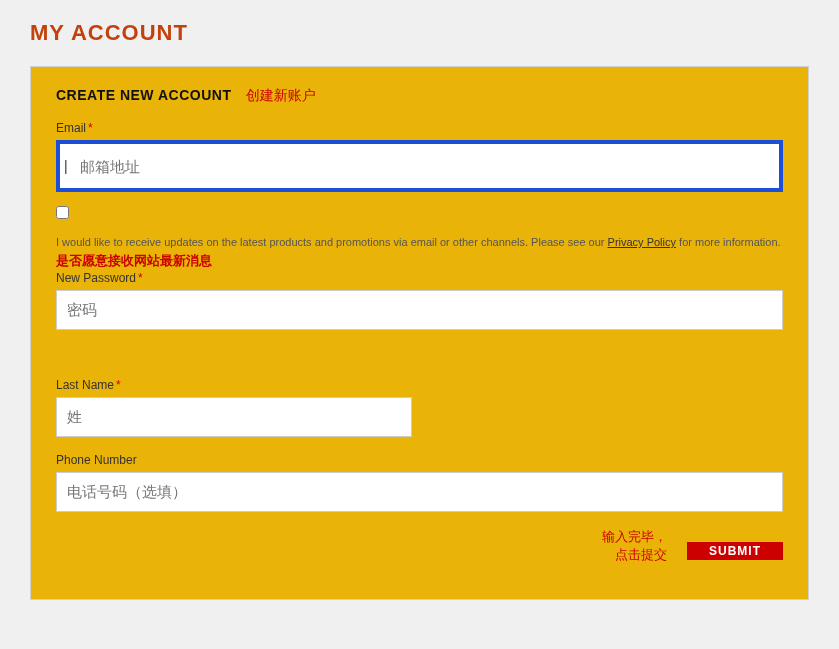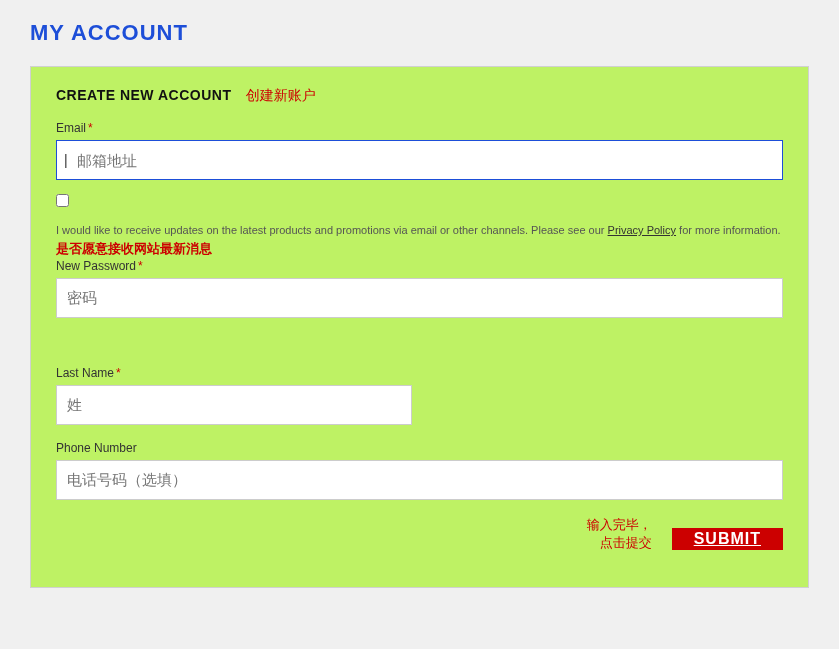--- a/index.html
+++ b/index.html
@@ -21,28 +21,28 @@
     .page-container {
       background: #f0f0f0;
       width: 839px;
       min-height: 649px;
       padding: 20px 30px 30px 30px;
     }
 
     .page-title {
       font-size: 22px;
       font-weight: bold;
-      color: #1d4ed8;
+      color: #c2410c;
       letter-spacing: 1px;
       margin-bottom: 20px;
       text-transform: uppercase;
     }
 
     .form-card {
-      background: #bef264;
+      background: #eab308;
       border: 1px solid #d0d0d0;
       padding: 20px 25px 25px 25px;
     }
 
     .section-title {
       font-size: 14px;
       font-weight: bold;
       color: #111;
       text-transform: uppercase;
       letter-spacing: 0.5px;
@@ -93,22 +93,22 @@
 
     .email-input-wrapper .cursor {
       position: absolute;
       left: 8px;
       color: #333;
       font-size: 14px;
     }
 
     .email-input-field {
       width: 100%;
-      height: 40px;
-      border: 1px solid #1d4ed8;
+      height: 52px;
+      border: 4px solid #1d4ed8;
       background: #fff;
       padding: 0 28px 0 20px;
       font-size: 15px;
       color: #cc0000;
       outline: none;
     }
 
     .checkbox-row {
       display: flex;
       align-items: flex-start;
@@ -164,26 +164,25 @@
       text-align: right;
       margin-bottom: 10px;
       line-height: 1.4;
     }
 
     .submit-btn {
       background: #cc0000;
       color: #fff;
       border: none;
       padding: 2px 22px;
-      font-size: 16px;
+      font-size: 12px;
       font-weight: bold;
       letter-spacing: 1px;
       cursor: pointer;
       text-transform: uppercase;
-      text-decoration: underline;
     }
 
     .spacer {
       height: 16px;
     }
   </style>
 </head>
 <body>
 
 <div class="page-container">

